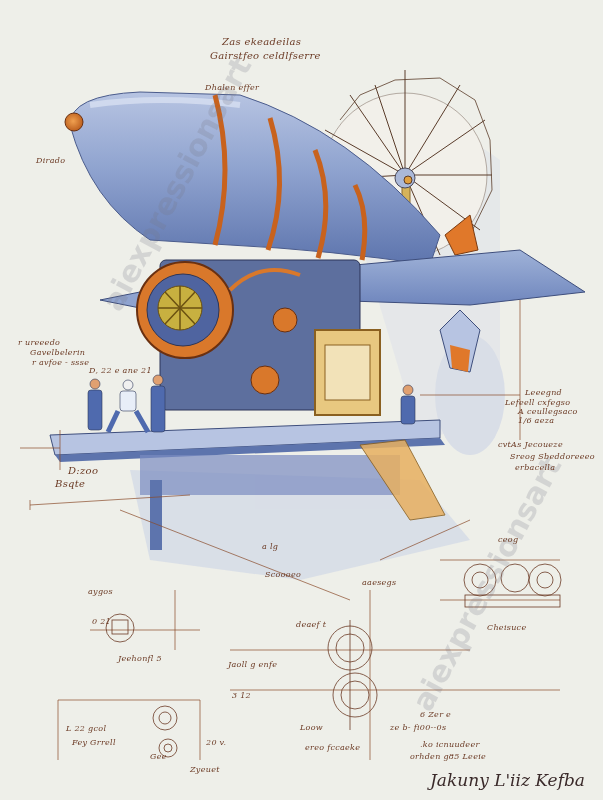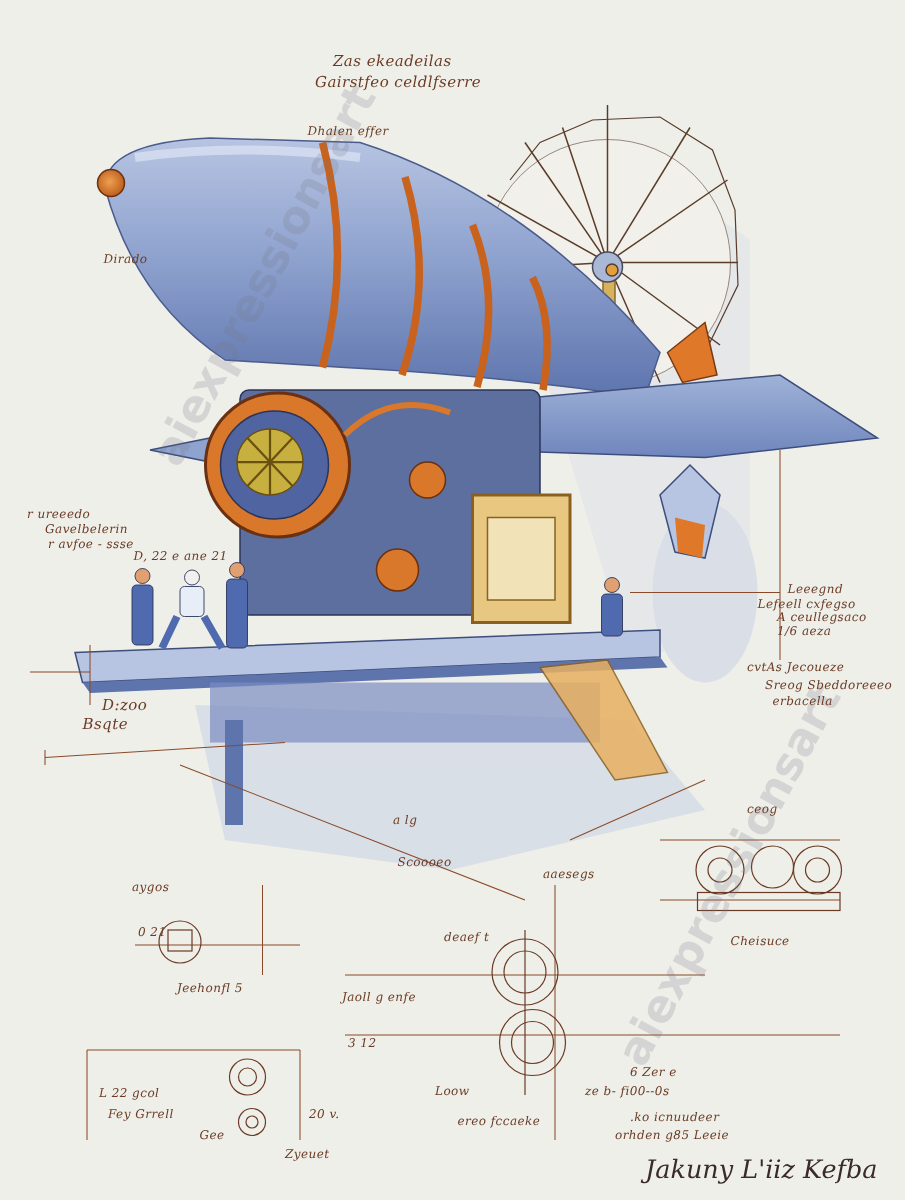--- a/index.html
+++ b/index.html
@@ -164,21 +164,21 @@
       <circle cx="168" cy="748" r="4"></circle>
   </g>
 </svg>
 
 <div class="watermark" style="left:95px; top:300px; transform:rotate(-62deg);">aiexpressionsart</div>
 <div class="watermark" style="left:405px; top:700px; transform:rotate(-62deg);">aiexpressionsart</div>
 
 <div class="note big" style="left:222px; top:36px;">Zas ekeadeilas</div>
 <div class="note big" style="left:210px; top:50px;">Gairstfeo celdlfserre</div>
 <div class="note" style="left:205px; top:83px;">Dhalen effer</div>
-<div class="note" style="left:36px; top:168px;margin-left:33px;">Dirado</div>
+<div class="note" style="left:36px; top:156px;">Dirado</div>
 
 <div class="note" style="left:18px; top:338px;">r ureeedo</div>
 <div class="note" style="left:30px; top:348px;">Gavelbelerin</div>
 <div class="note" style="left:32px; top:358px;">r avfoe - ssse</div>
 <div class="note" style="left:52px; top:366px;margin-left:37px;">D, 22 e ane 21</div>
 <div class="note big" style="left:68px; top:465px;">D:zoo</div>
 <div class="note big" style="left:55px; top:478px;">Bsqte</div>
 
 <div class="note" style="left:525px; top:388px;">Leeegnd</div>
 <div class="note" style="left:505px; top:398px;">Lefeell cxfegso</div>
@@ -195,27 +195,27 @@
 <div class="note" style="left:498px; top:535px;">ceog</div>
 <div class="note" style="left:487px; top:623px;">Cheisuce</div>
 
 <div class="note" style="left:88px; top:587px;">aygos</div>
 <div class="note" style="left:92px; top:617px;">0 21</div>
 <div class="note" style="left:118px; top:654px;">Jeehonfl 5</div>
 
 <div class="note" style="left:296px; top:620px;">deaef t</div>
 <div class="note" style="left:228px; top:660px;">Jaoll g enfe</div>
 <div class="note" style="left:232px; top:691px;">3 12</div>
-<div class="note" style="left:290px; top:723px;">Loow</div>
+<div class="note" style="left:300px; top:723px;">Loow</div>
 <div class="note" style="left:420px; top:710px;">6 Zer e</div>
 <div class="note" style="left:390px; top:723px;">ze b- fi00--0s</div>
 <div class="note" style="left:305px; top:743px;text-align:right;">ereo fccaeke</div>
 
 <div class="note" style="left:66px; top:724px;">L 22 gcol</div>
 <div class="note" style="left:72px; top:738px;">Fey Grrell</div>
-<div class="note" style="left:117px; top:752px;padding-left:16px;">Gee</div>
+<div class="note" style="left:134px; top:752px;padding-left:16px;">Gee</div>
 <div class="note" style="left:206px; top:738px;">20 v.</div>
 <div class="note" style="left:190px; top:765px;">Zyeuet</div>
 
 <div class="note" style="left:420px; top:740px;">.ko icnuudeer</div>
 <div class="note" style="left:410px; top:752px;">orhden g85 Leeie</div>
 
 <div class="signature">Jakuny L'iiz Kefba</div>
 
 </body></html>

